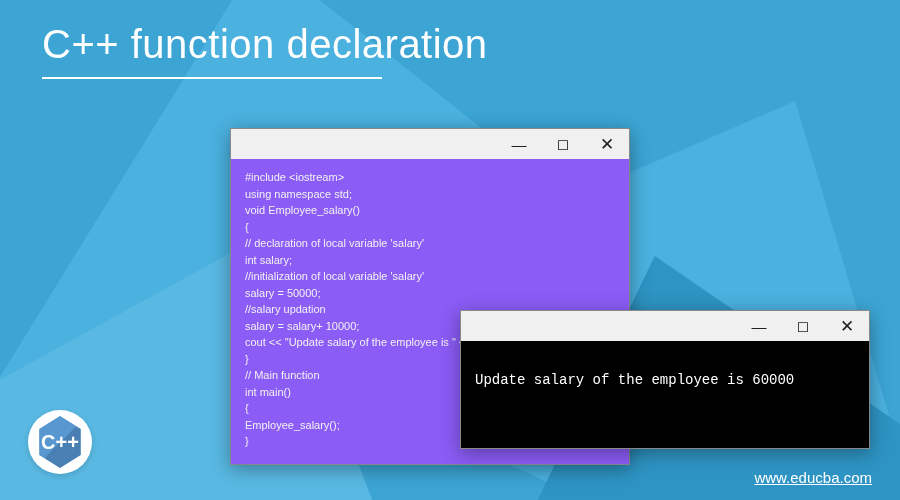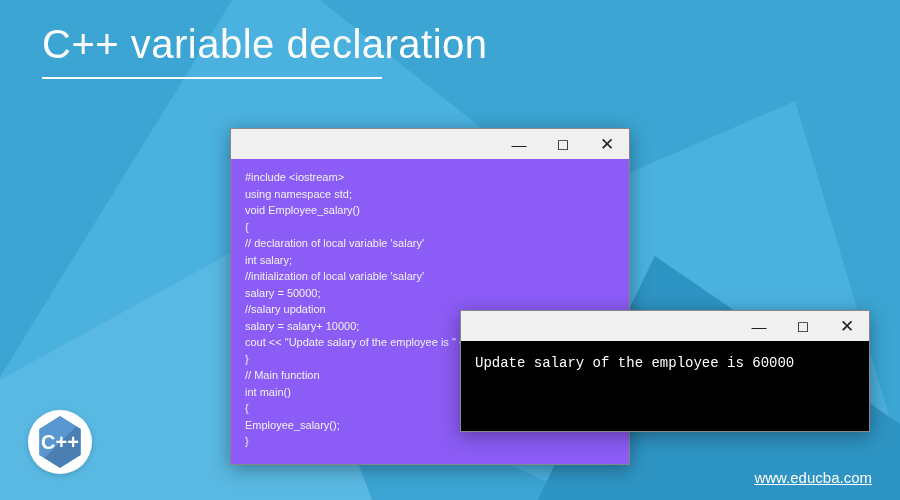--- a/index.html
+++ b/index.html
@@ -126,36 +126,36 @@
       line-height: 1.5;
       padding: 10px 14px 14px 14px;
       white-space: pre;
     }
 
     .console {
       background: #000;
       color: #fff;
       font-family: "Courier New", monospace;
       font-size: 14px;
-      padding: 14px 14px 60px 14px;
+      padding: 31px 14px 60px 14px;
       white-space: pre-wrap;
     }
   </style>
 </head>
 <body>
 
 <div class="bg-triangles">
   <div class="tri tri1"></div>
   <div class="tri tri2"></div>
   <div class="tri tri3"></div>
   <div class="tri tri4"></div>
 </div>
 
 <div class="header">
-  <div class="title">C++ variable declaration</div>
+  <div class="title">C++ function declaration</div>
   <div class="underline"></div>
 </div>
 
 <div class="win win1">
   <div class="titlebar">
     <div class="tbbtn">—</div>
     <div class="tbbtn">◻</div>
     <div class="tbbtn close">✕</div>
   </div>
   <div class="codearea" id="code-lines">#include &lt;iostream&gt;

